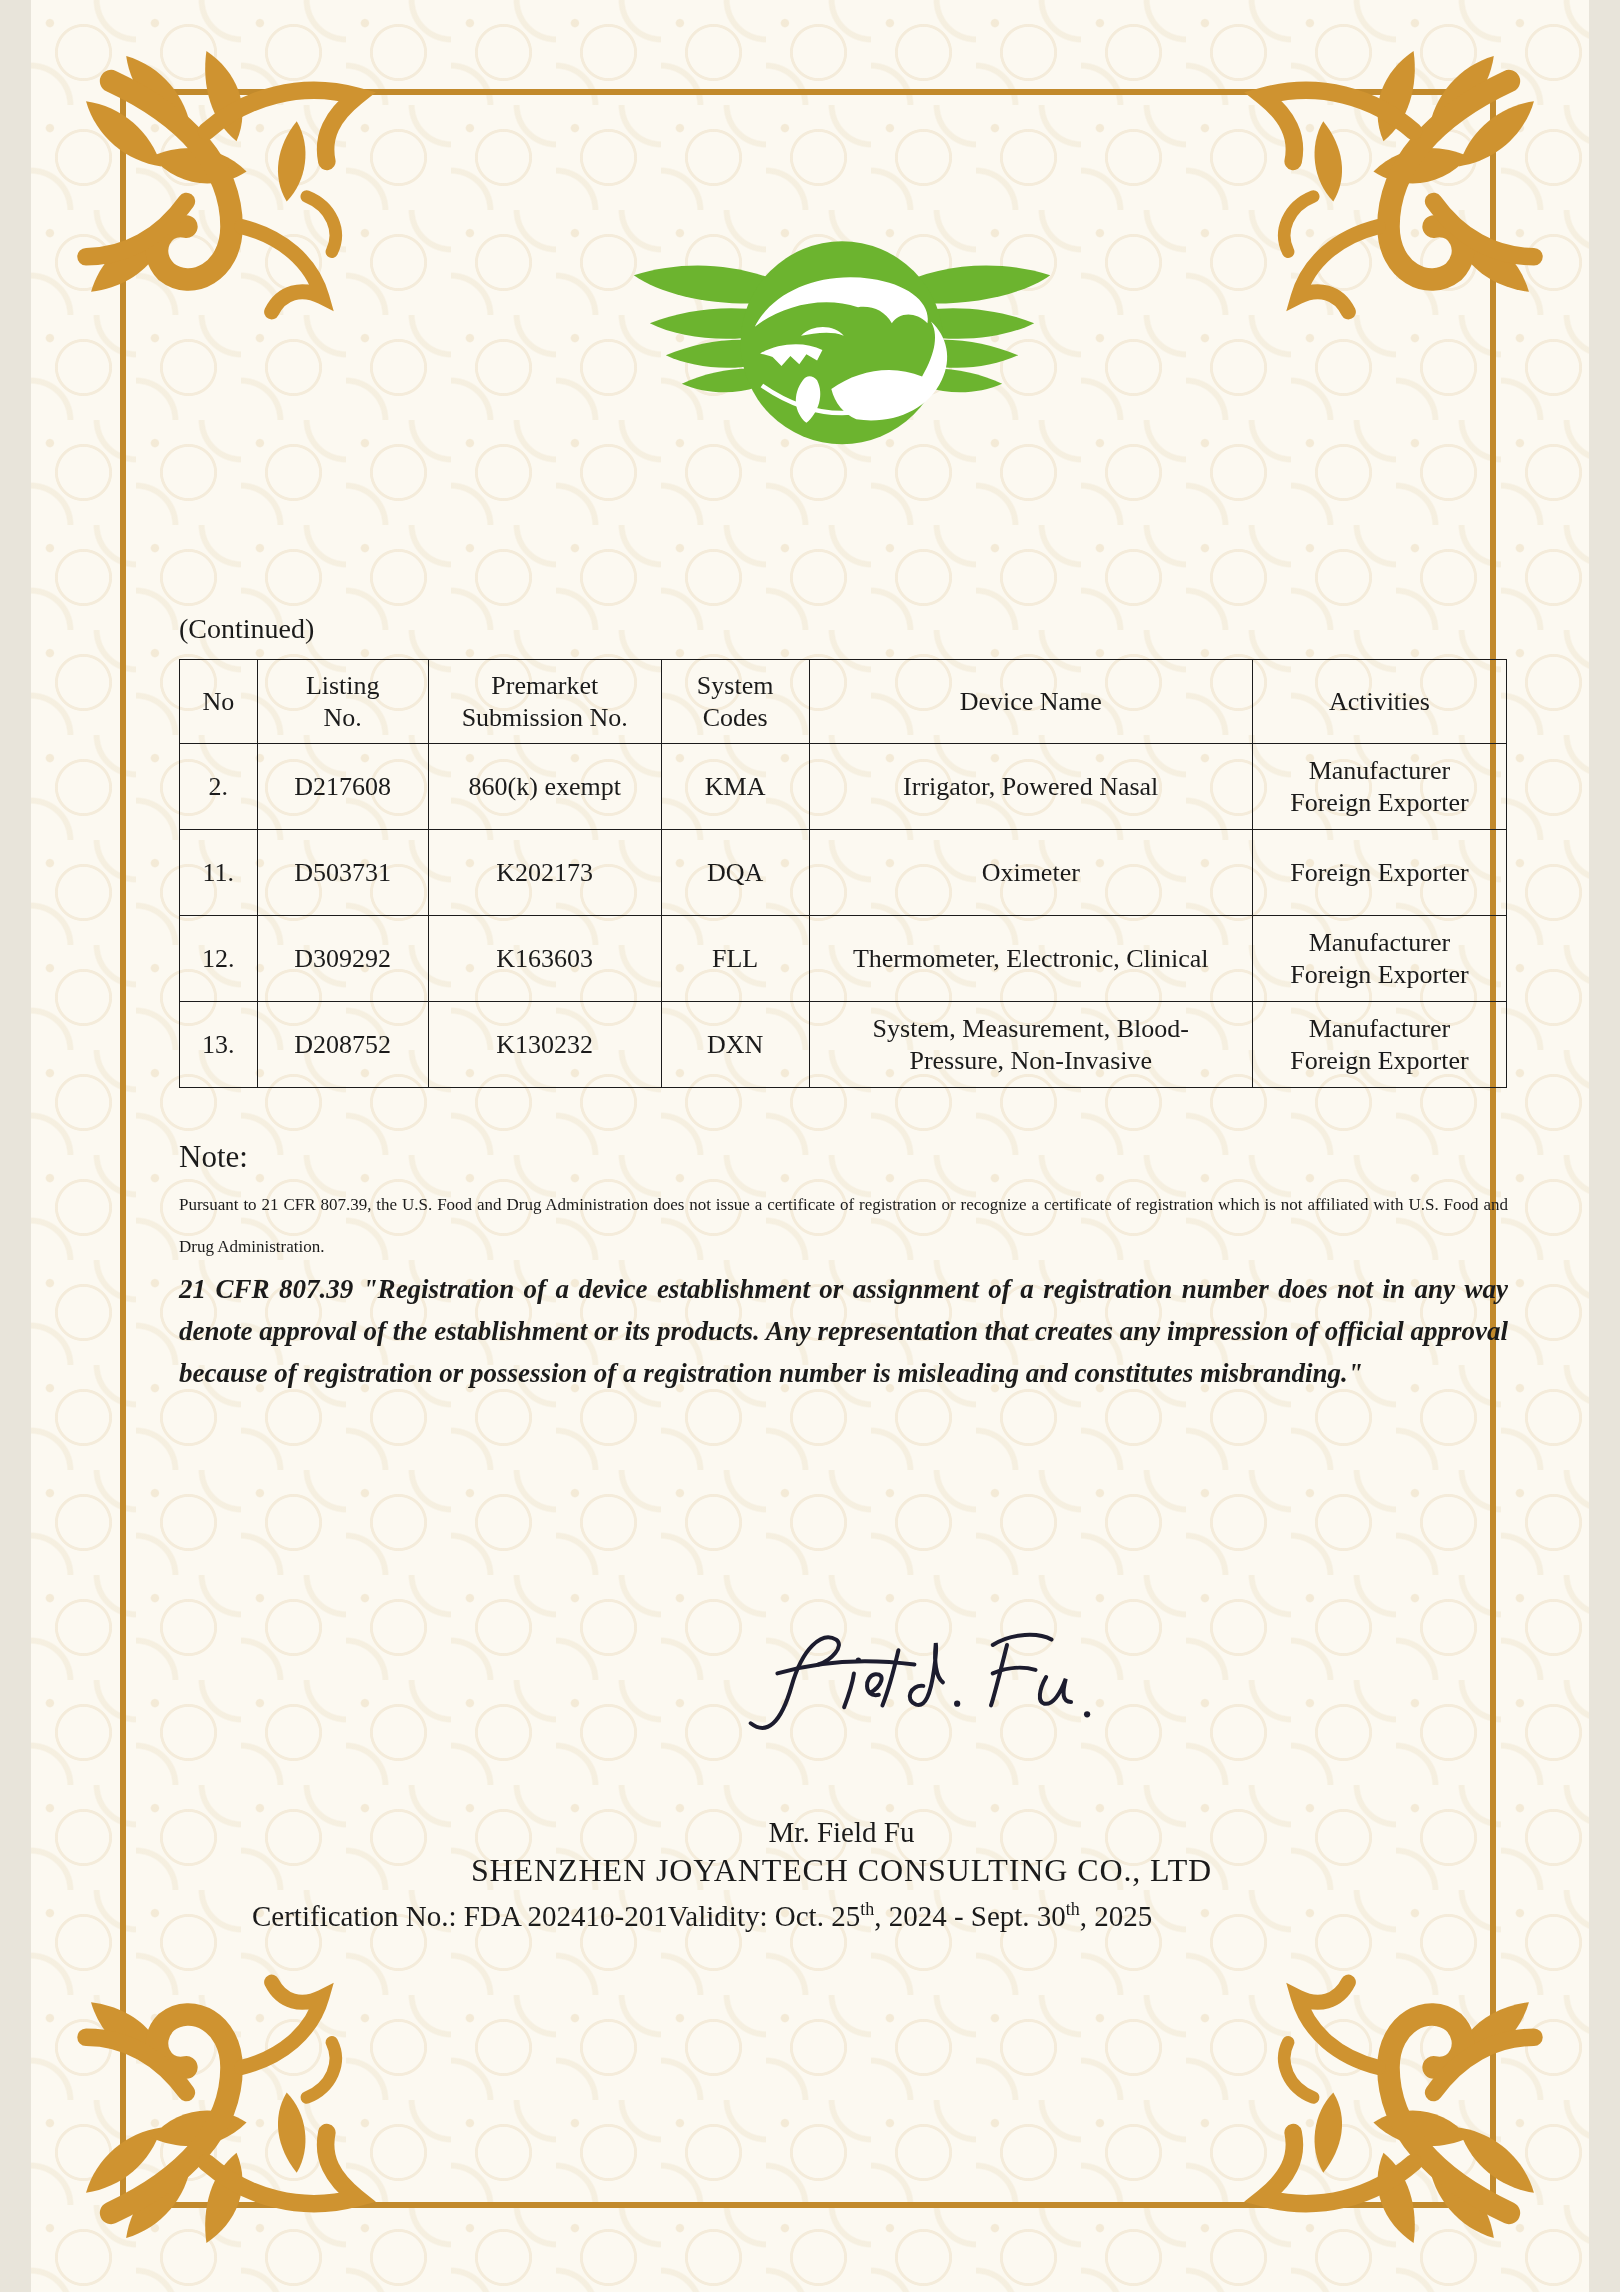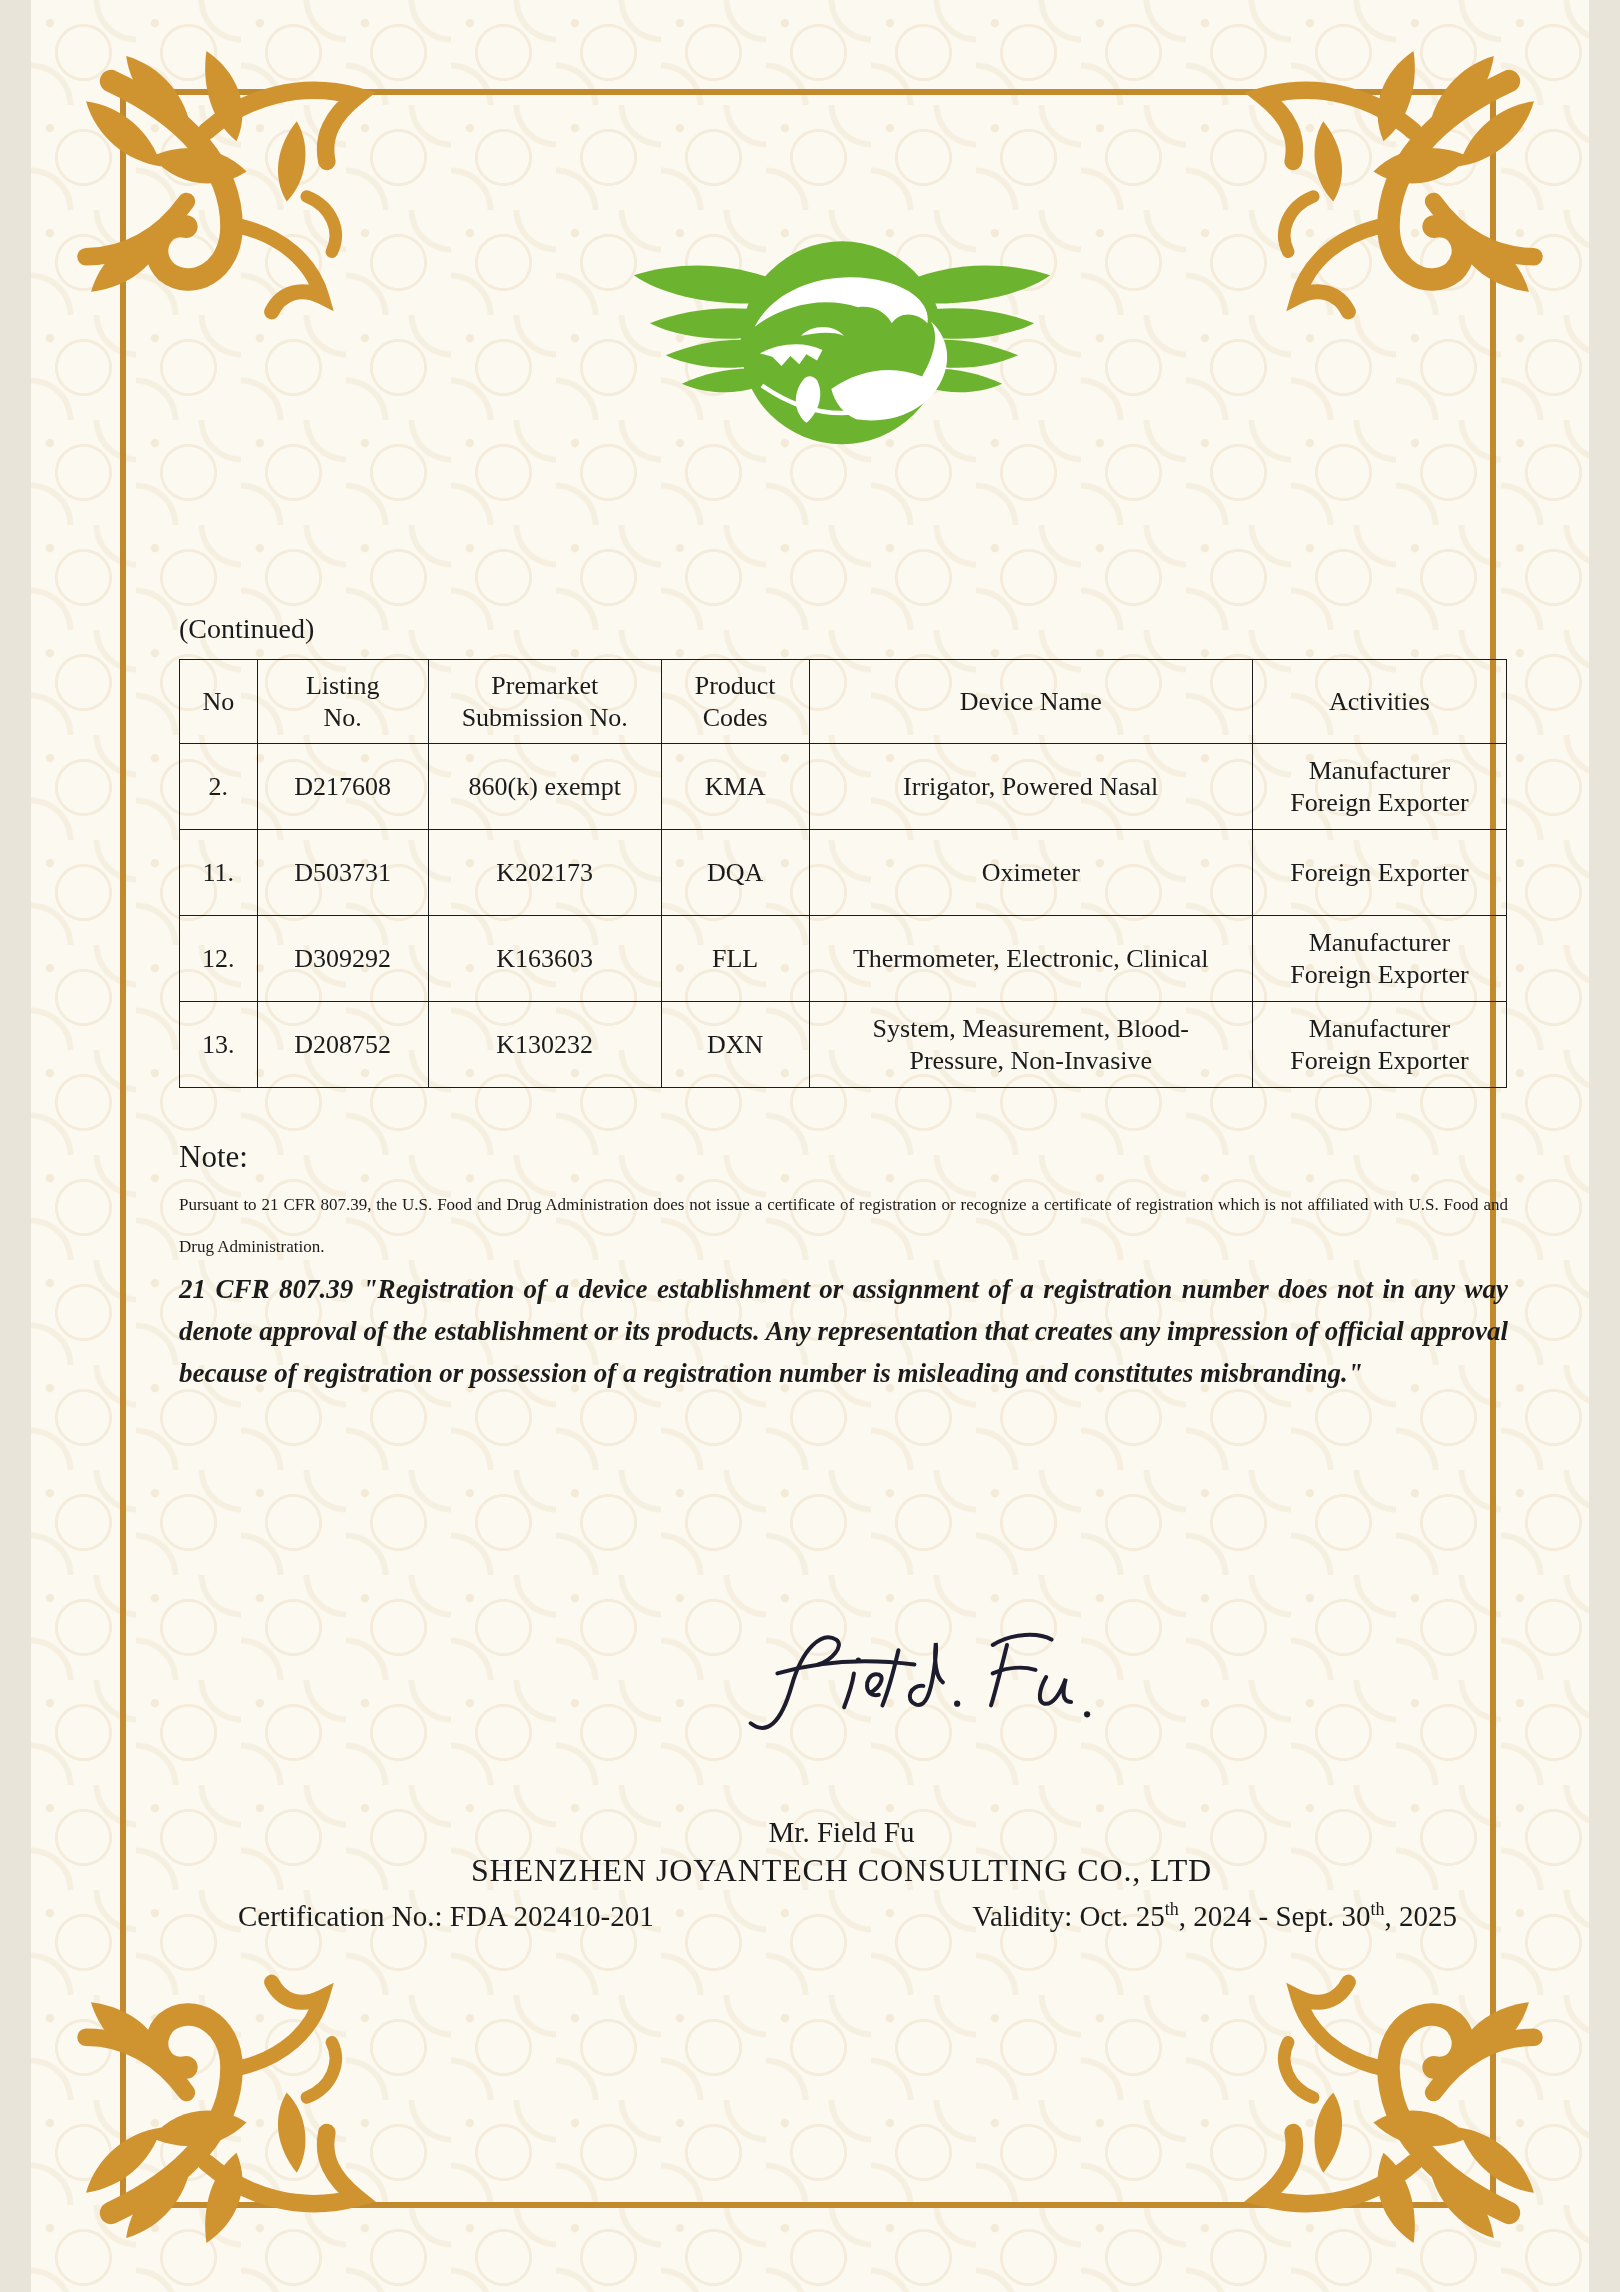--- a/index.html
+++ b/index.html
@@ -75,26 +75,25 @@
 
   .signatory{
     position:absolute;left:0;top:1773px;width:1621px;
     text-align:center;
   }
   .signatory .name{font-size:29px;line-height:38px;margin-top:40px;}
   .signatory .company{font-size:32px;line-height:39px;letter-spacing:0.9px;}
   .signatory .website{font-size:29px;line-height:38px;}
 
   .footer-line{
-    position:absolute;left:136px;top:1900px;width:1329px;
-    display:flex;justify-content:space-between;
+    position:absolute;left:150px;top:1900px;width:1329px;
+    display:flex;justify-content:flex-start;
     box-sizing:border-box;
     padding-left:71px;padding-right:39px;
     font-size:29px;
-    gap:12px;
   }
   .footer-line sup{font-size:0.62em;line-height:0;}
   .hidden-defs{position:absolute;width:0;height:0;overflow:hidden;}
 </style>
 </head>
 <body>
 
 <svg class="hidden-defs" aria-hidden="true">
   <defs>
     <symbol id="flourish" viewBox="0 0 120 120">
@@ -169,21 +168,21 @@
         <col style="width:33.4%">
         <col style="width:19.15%">
     </colgroup>
     <tbody>
         <tr>
       <th>No</th>
       <th>Listing
 No.</th>
       <th>Premarket
 Submission No.</th>
-      <th>Product
+      <th>System
 Codes</th>
       <th>Device Name</th>
       <th>Activities</th>
     </tr>
     <tr>
       <td>2.</td>
       <td>D217608</td>
       <td>860(k) exempt</td>
       <td>KMA</td>
       <td>Irrigator, Powered Nasal</td>

